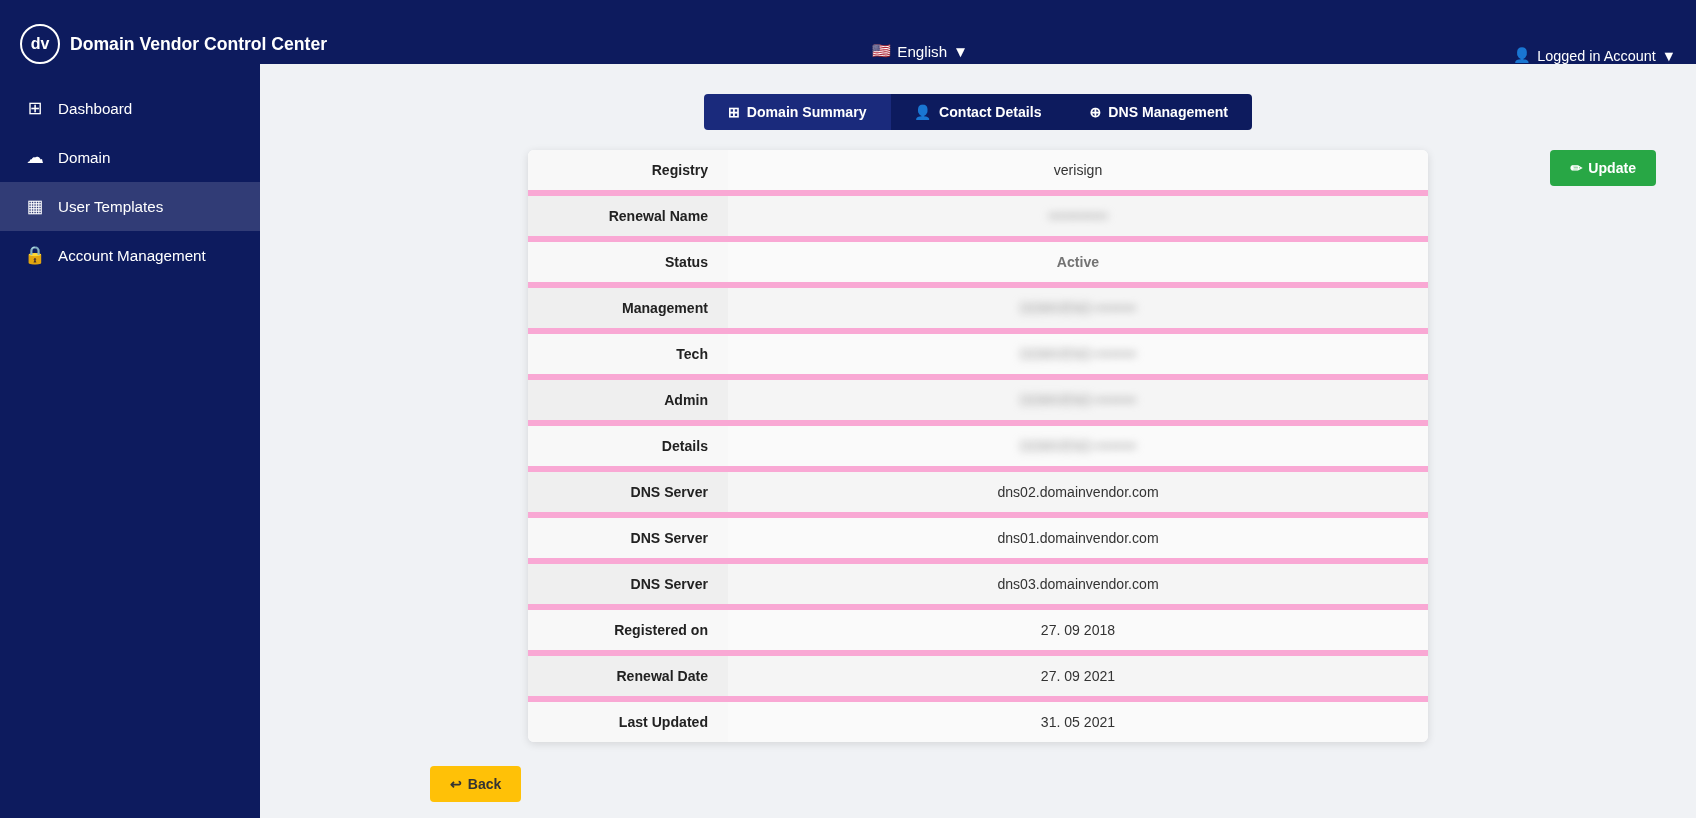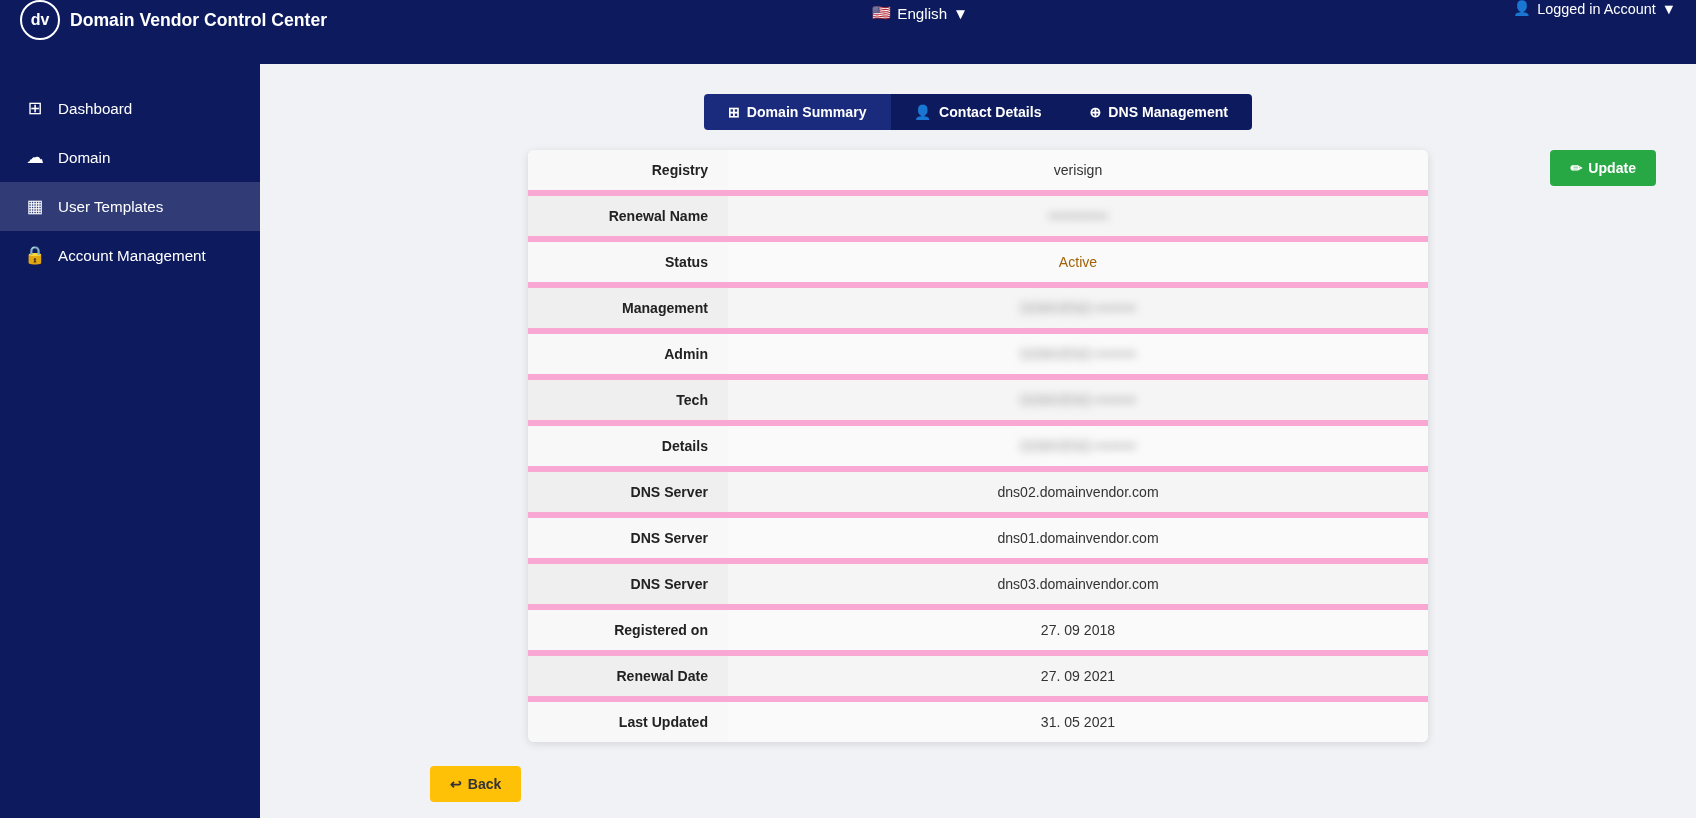--- a/index.html
+++ b/index.html
@@ -4,21 +4,21 @@
   <style>
     * { box-sizing: border-box; margin: 0; padding: 0; }
     body { font-family: 'Segoe UI', Arial, sans-serif; background: #f0f2f5; min-height: 818px; }
 
     
     .navbar {
       background: #0d1b5e;
       color: white;
       height: 64px;
       display: flex;
-      align-items: flex-start;
+      align-items: flex-end;
       padding: 0 20px;
       position: relative;
       z-index: 10;
     }
     .navbar-brand {
       display: flex;
       align-items: center;
       gap: 10px;
       font-size: 1.1rem;
       font-weight: 600;
@@ -160,21 +160,21 @@
       width: 200px;
       background: #f8f8f8;
     }
     .summary-table .value-cell {
       color: #333;
       text-align: center;
       background: #fafafa;
     }
     .summary-table tr:nth-child(even) .label-cell { background: #efefef; }
     .summary-table tr:nth-child(even) .value-cell { background: #f5f5f5; }
-    .status-active { color: #a16207; font-weight: 400; }
+    .status-active { color: #737373; font-weight: 700; }
     .blurred { filter: blur(4px); color: #999; display: inline-block; }
 
     
     .update-btn {
       position: absolute;
       right: 0;
       top: 0;
       background: #28a745;
       color: white;
       border: none;
@@ -281,25 +281,25 @@
               </tr>
               <tr>
                 <td class="label-cell">Status</td>
                 <td class="value-cell"><span class="status-active">Active</span></td>
               </tr>
               <tr>
                 <td class="label-cell">Management</td>
                 <td class="value-cell"><span class="blurred">DOMVEND-••••••••</span></td>
               </tr>
               <tr>
+                <td class="label-cell">Tech</td>
+                <td class="value-cell"><span class="blurred">DOMVEND-••••••••</span></td>
+              </tr>
+              <tr>
                 <td class="label-cell">Admin</td>
-                <td class="value-cell"><span class="blurred">DOMVEND-••••••••</span></td>
-              </tr>
-              <tr>
-                <td class="label-cell">Tech</td>
                 <td class="value-cell"><span class="blurred">DOMVEND-••••••••</span></td>
               </tr>
               <tr>
                 <td class="label-cell">Details</td>
                 <td class="value-cell"><span class="blurred">DOMVEND-••••••••</span></td>
               </tr>
               <tr>
                 <td class="label-cell">DNS Server</td>
                 <td class="value-cell">dns02.domainvendor.com</td>
               </tr>

